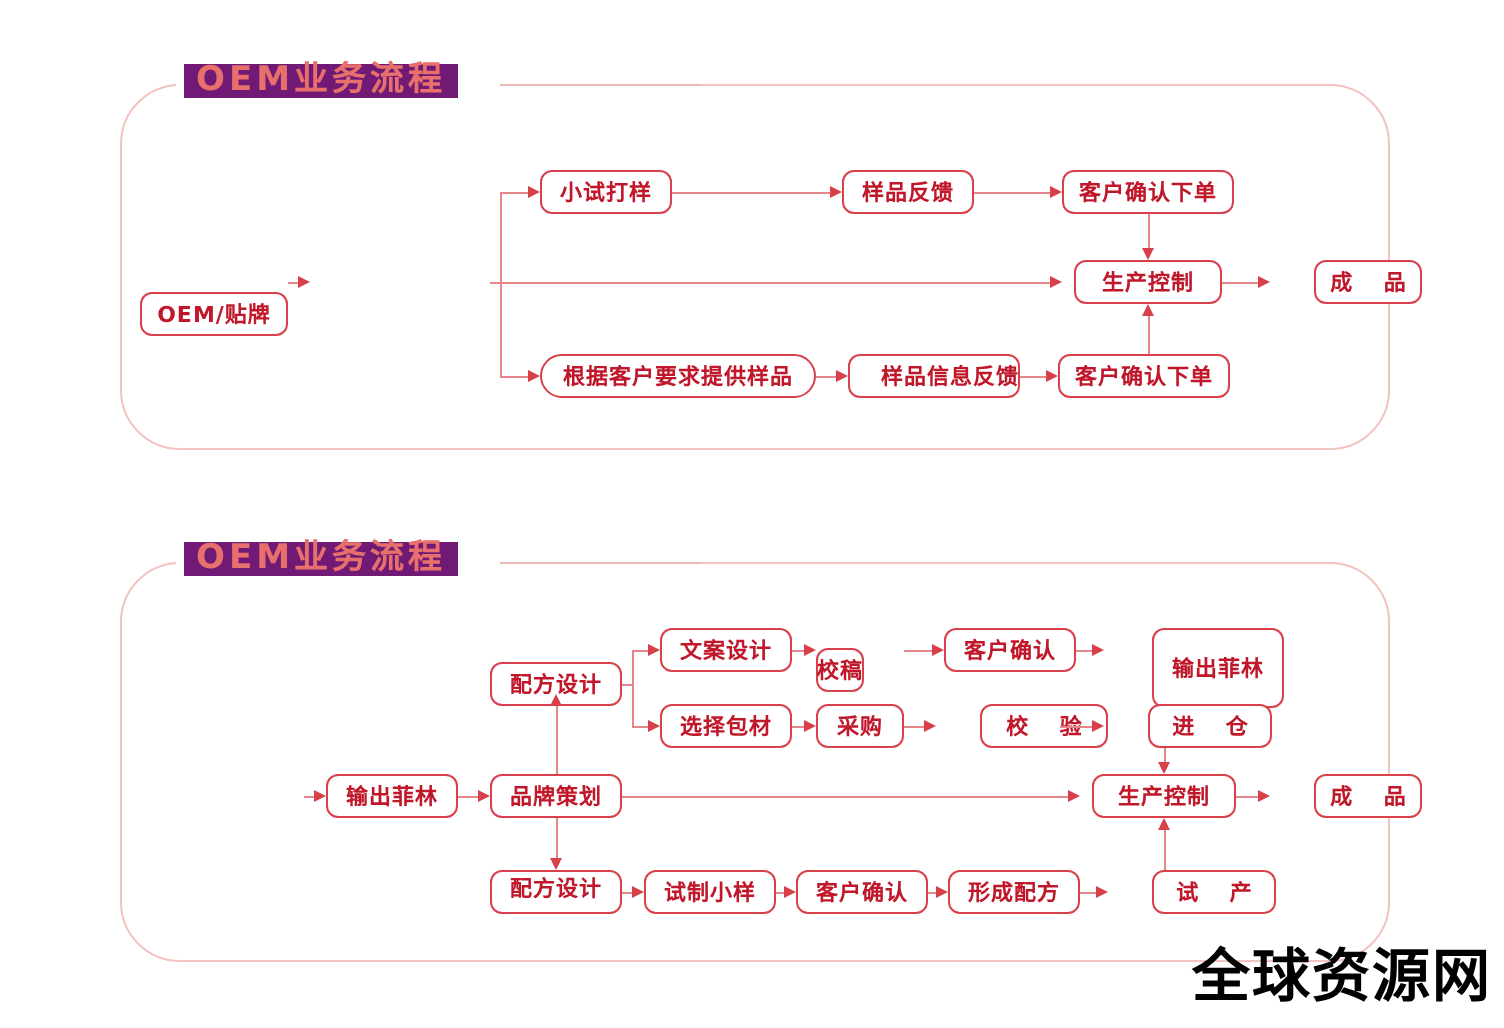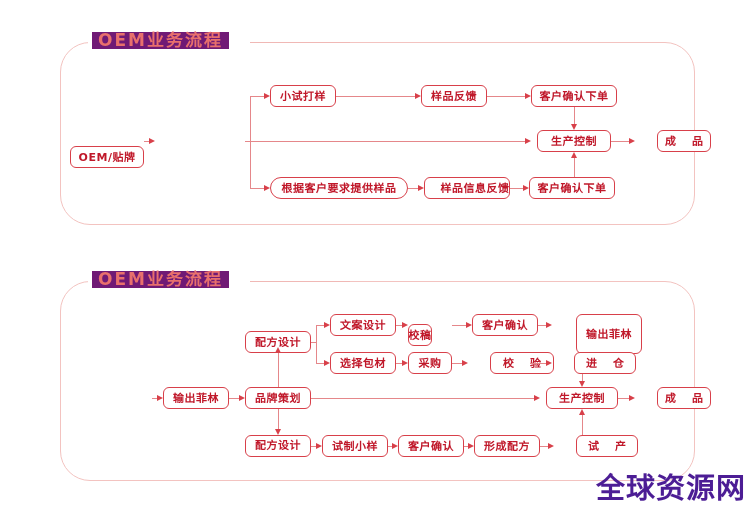--- a/index.html
+++ b/index.html
@@ -85,21 +85,21 @@
   }
   .arrow.up {
     border-left: 3.5px solid transparent;
     border-right: 3.5px solid transparent;
     border-bottom: 6px solid #d8404a;
   }
   .watermark {
     position: absolute;
     font-size: 29px;
     font-weight: bold;
-    color: #4c1d95;
+    color: #000000;
     letter-spacing: 1px;
     white-space: nowrap;
     line-height: 1;
   }
 </style>
 </head>
 <body>
 
 <div id="canvas">
 

